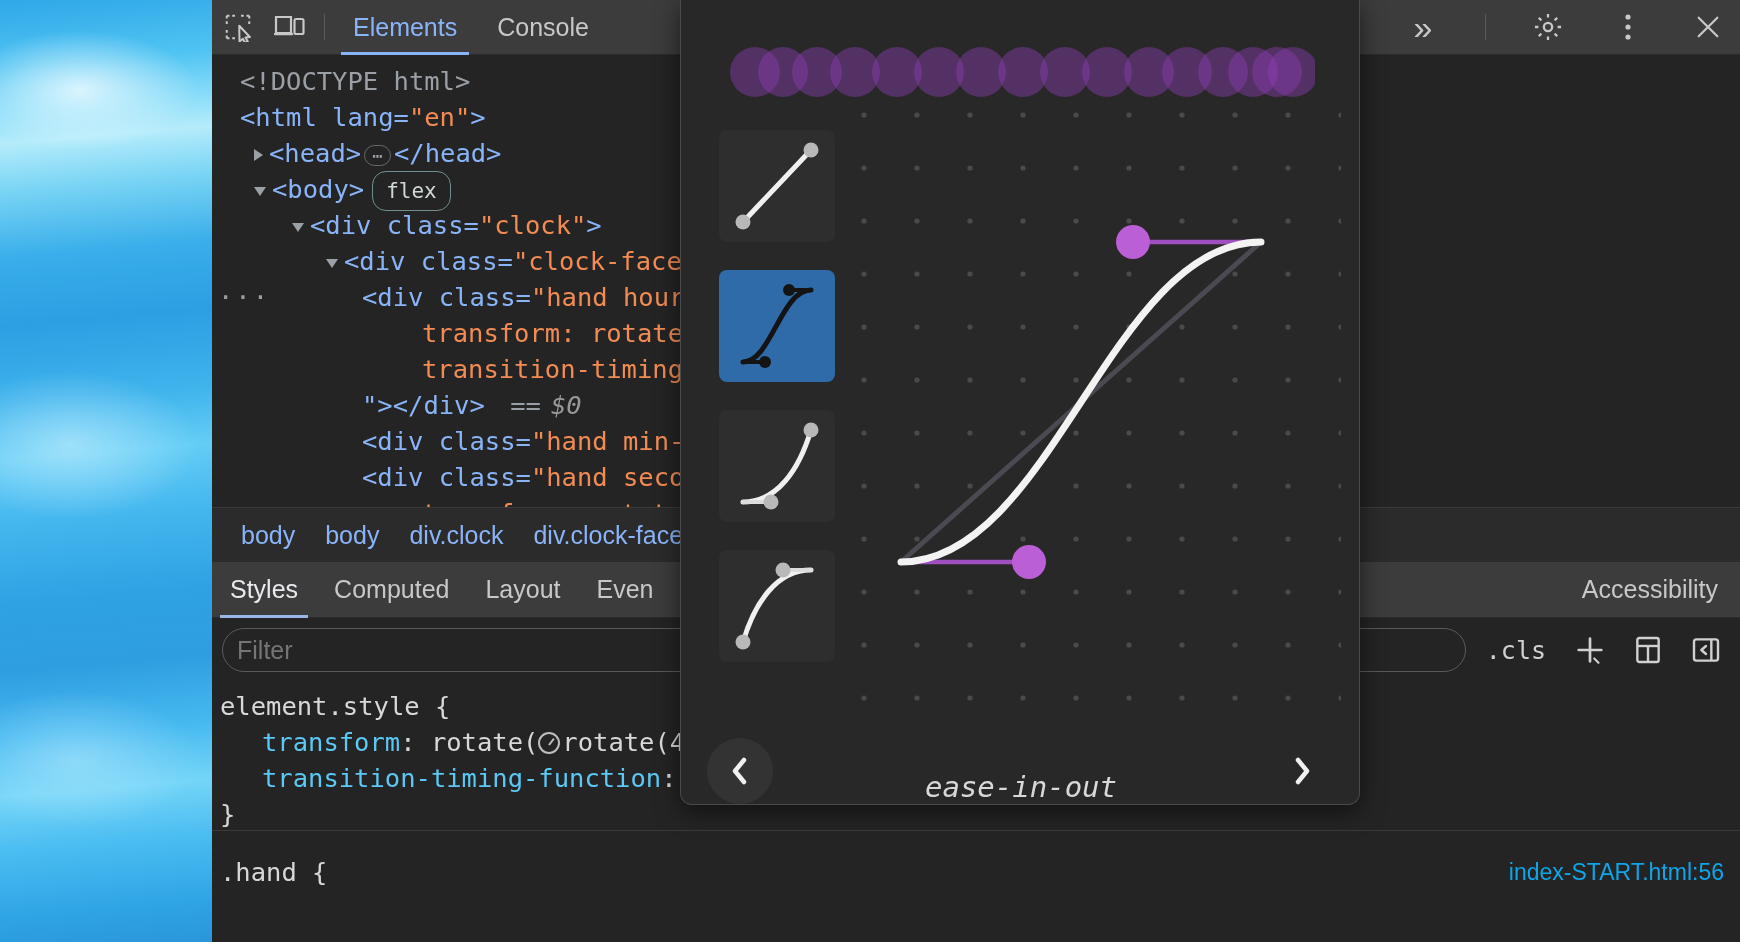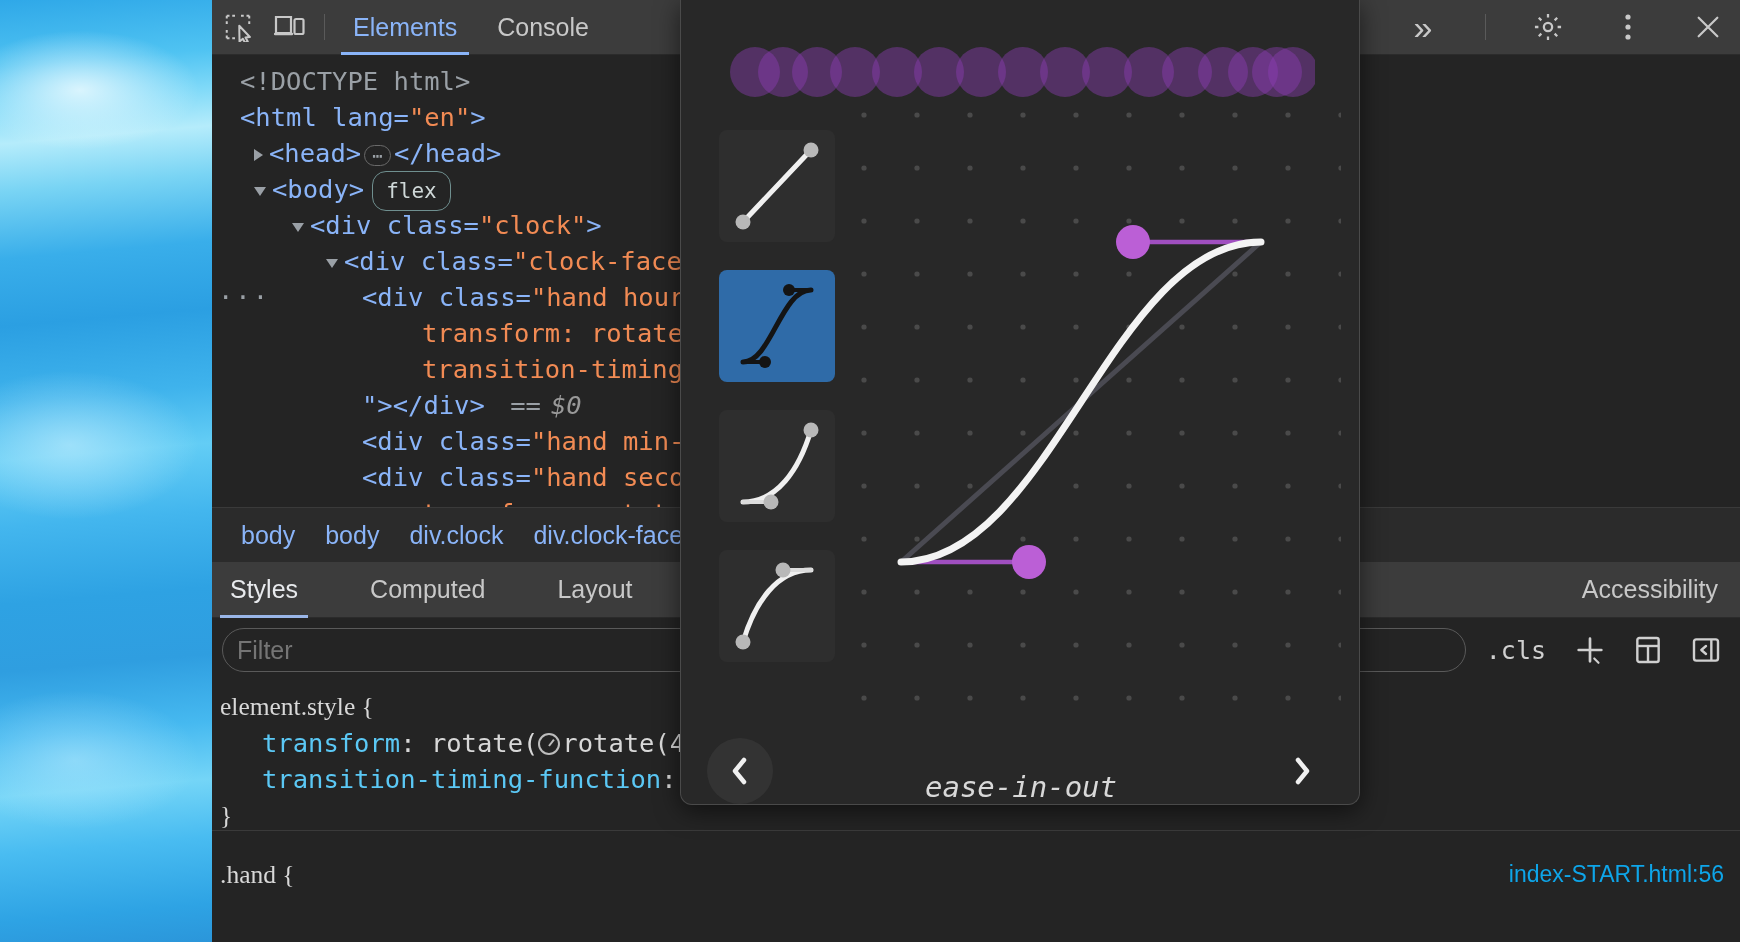--- a/index.html
+++ b/index.html
@@ -124,21 +124,20 @@
     font-size: 25px; overflow: hidden; white-space: nowrap;
   }
   .crumb { color: #8ab4f8; padding: 0 15px; cursor: pointer; }
 
   
   .pane-tabs {
     position: absolute; left: 0; top: 562px; width: 1528px; height: 56px;
     background: #3c3c3c;
     display: flex; align-items: center;
     border-bottom: 1px solid #2b2b2b;
-    gap: 36px;
   }
   .ptab {
     position: relative; padding: 0 18px; height: 56px;
     display: flex; align-items: center;
     font-size: 25px; color: #c8c8c8; cursor: pointer; white-space: nowrap;
   }
   .ptab.active { color: #e8eaed; }
   .ptab.active::after {
     content: ""; position: absolute; left: 8px; right: 8px; bottom: 0;
     height: 3px; background: #9ab6e8;
@@ -175,21 +174,21 @@
 
   
   .css-area {
     position: absolute; left: 0; top: 682px; width: 1528px; height: 260px;
     background: #242424;
     font-family: "DejaVu Sans Mono", "Liberation Mono", monospace;
     font-size: 25.5px; line-height: 36px;
     padding: 6px 0 0 8px;
     overflow: hidden; white-space: nowrap;
   }
-  .css-sel   { color: #d8d8d8; font-family: Liberation Serif, serif; }
+  .css-sel   { color: #d8d8d8; }
   .css-prop  { color: #5bc8f5; }
   .css-value { color: #d8d8d8; }
   .css-rule-sep {
     position: absolute; left: 0; right: 0; height: 1px; background: #3a3a3a;
   }
   .swatch-clock {
     display: inline-block; width: 22px; height: 22px; border-radius: 50%;
     border: 2px solid #bdbdbd; vertical-align: -3px; margin-right: 2px;
     position: relative;
   }

